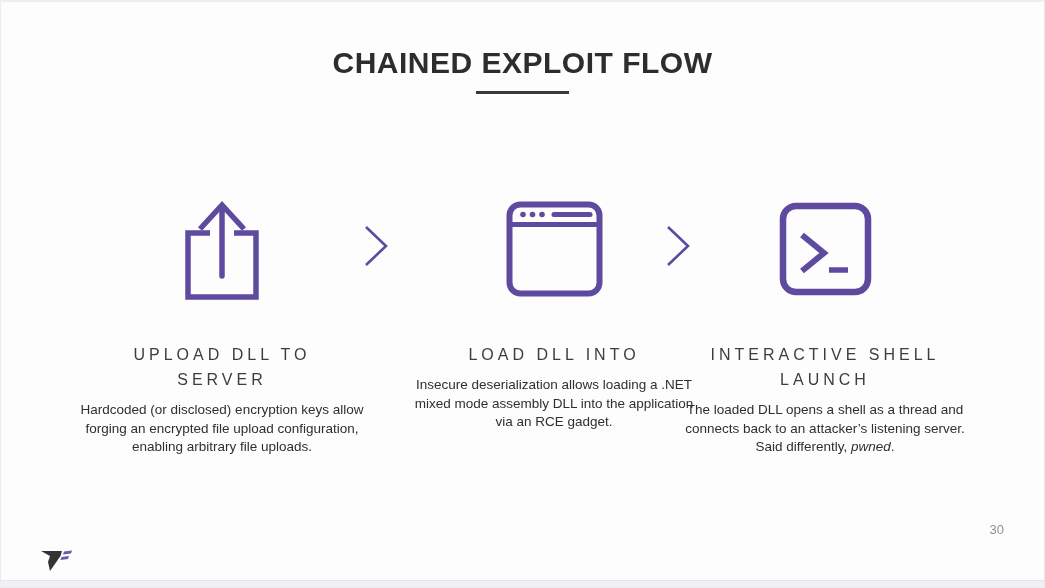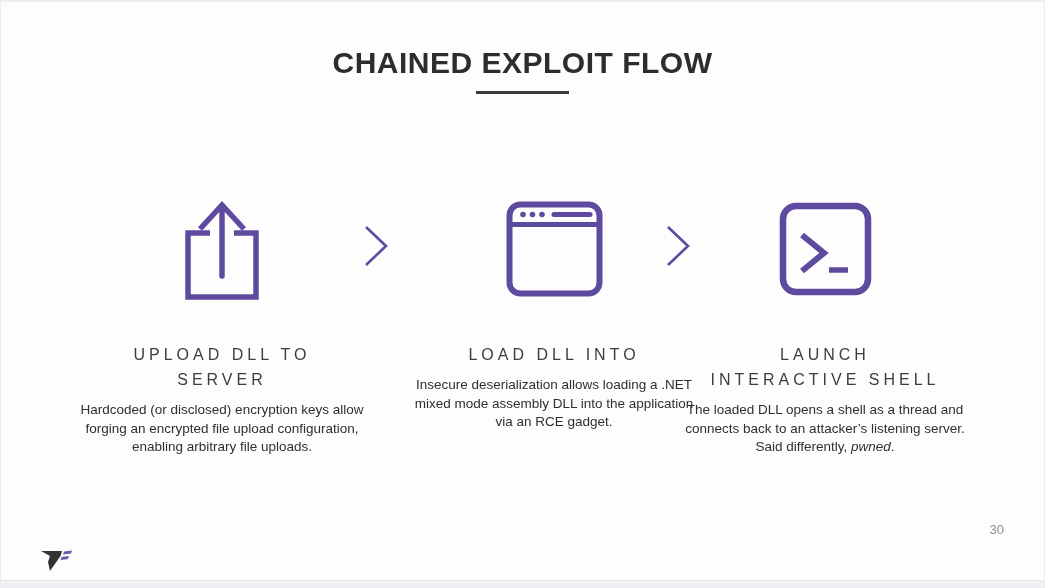--- a/index.html
+++ b/index.html
@@ -163,22 +163,22 @@
 
   <div class="step-col col-2">
     <div class="icon-box">
       <svg width="93" height="94" viewBox="0 0 93 94" fill="none">
         <rect x="4" y="4" width="85" height="86" rx="13" stroke="#5e4a9e" stroke-width="6.5"></rect>
         <path d="M23 33 L45 51 L23 69" stroke="#5e4a9e" stroke-width="6" stroke-linejoin="miter"></path>
         <path d="M50 68 H69" stroke="#5e4a9e" stroke-width="5.5"></path>
       </svg>
     </div>
     <div class="step-heading">
+      <div>INTERACTIVE SHELL</div>
       <div>LAUNCH</div>
-      <div>INTERACTIVE SHELL</div>
     </div>
     <div class="step-body"><span>The loaded DLL opens a shell as a thread and connects back to an attacker’s listening server. Said differently, </span><span class="it">pwned</span><span>.</span></div>
   </div>
 
   <div class="logo">
     <svg width="34" height="25" viewBox="0 0 34 25">
       <polygon points="3,4 24,4 22.5,9 12,9" fill="#333336"></polygon>
       <polygon points="12,9 22.5,9 12,24 10,15" fill="#333336"></polygon>
       <polygon points="26,4.5 34,3.5 33,6.5 25,7.5" fill="#6c57a6"></polygon>
       <polygon points="23.5,10 31,9 30,12 22.5,13" fill="#6c57a6"></polygon>

